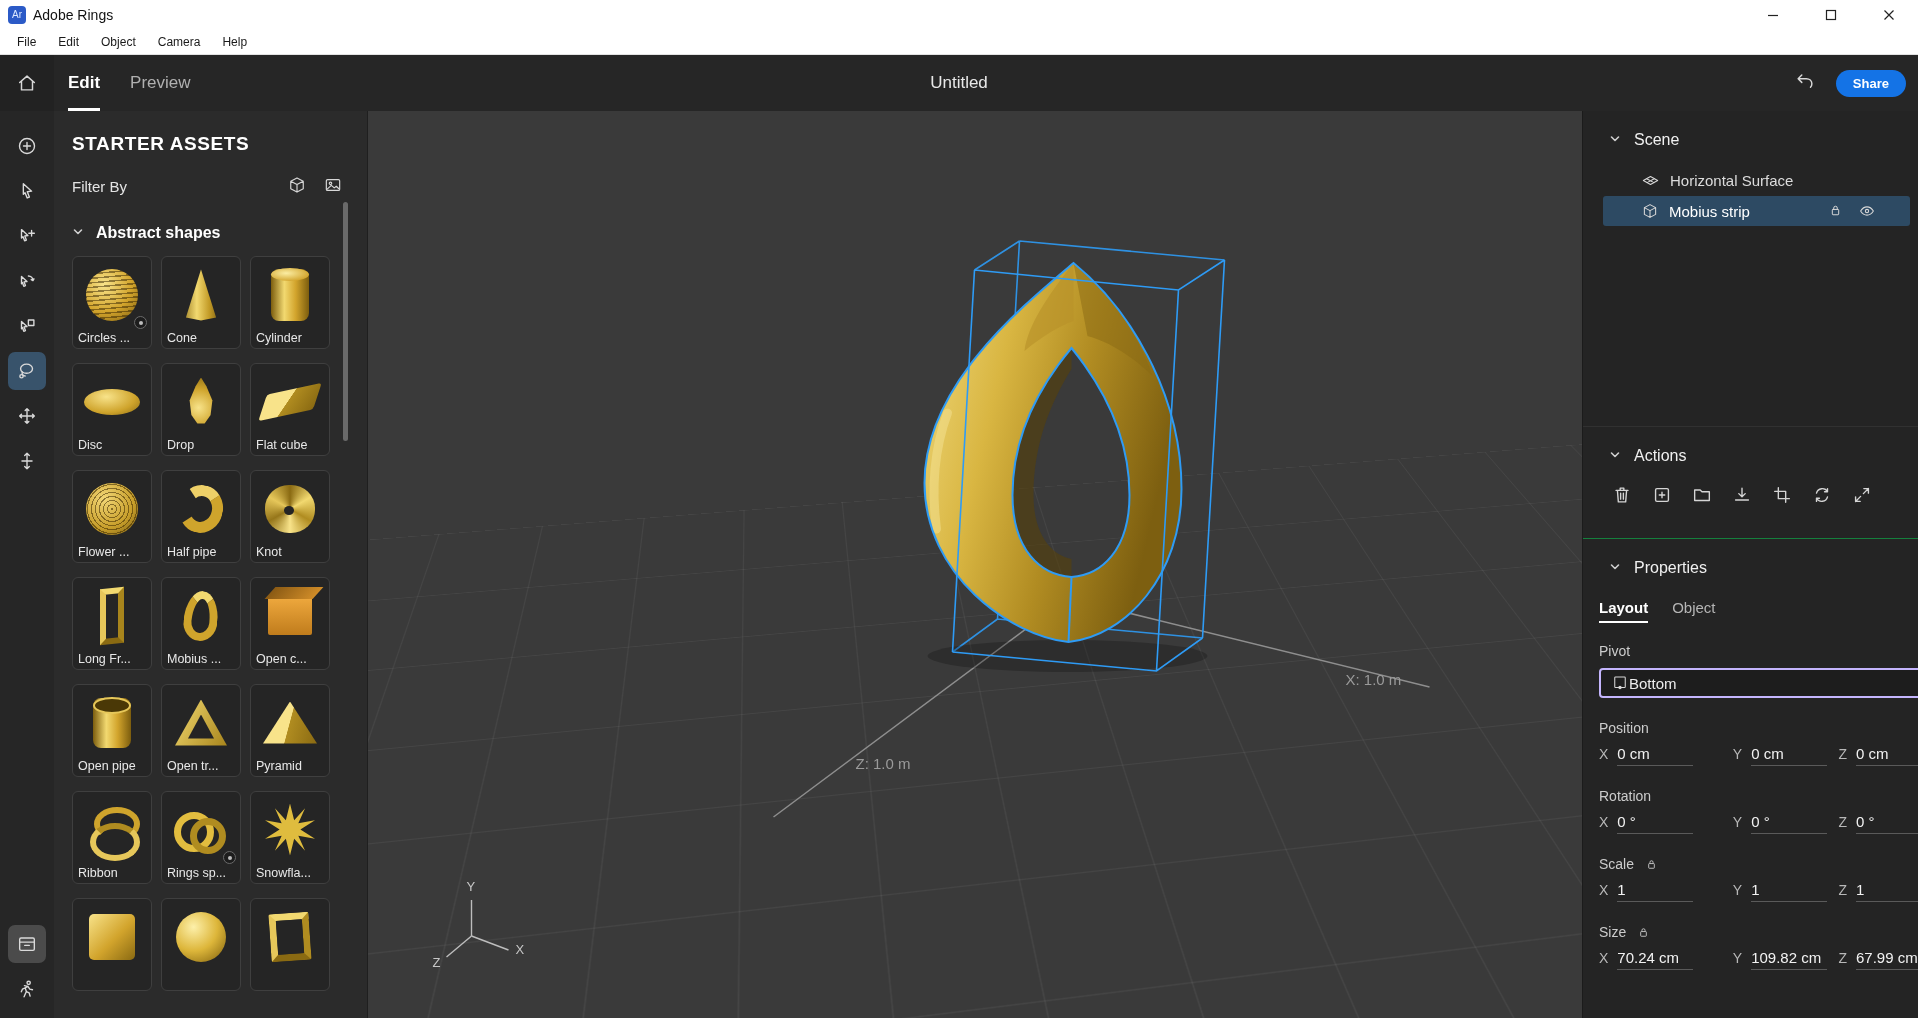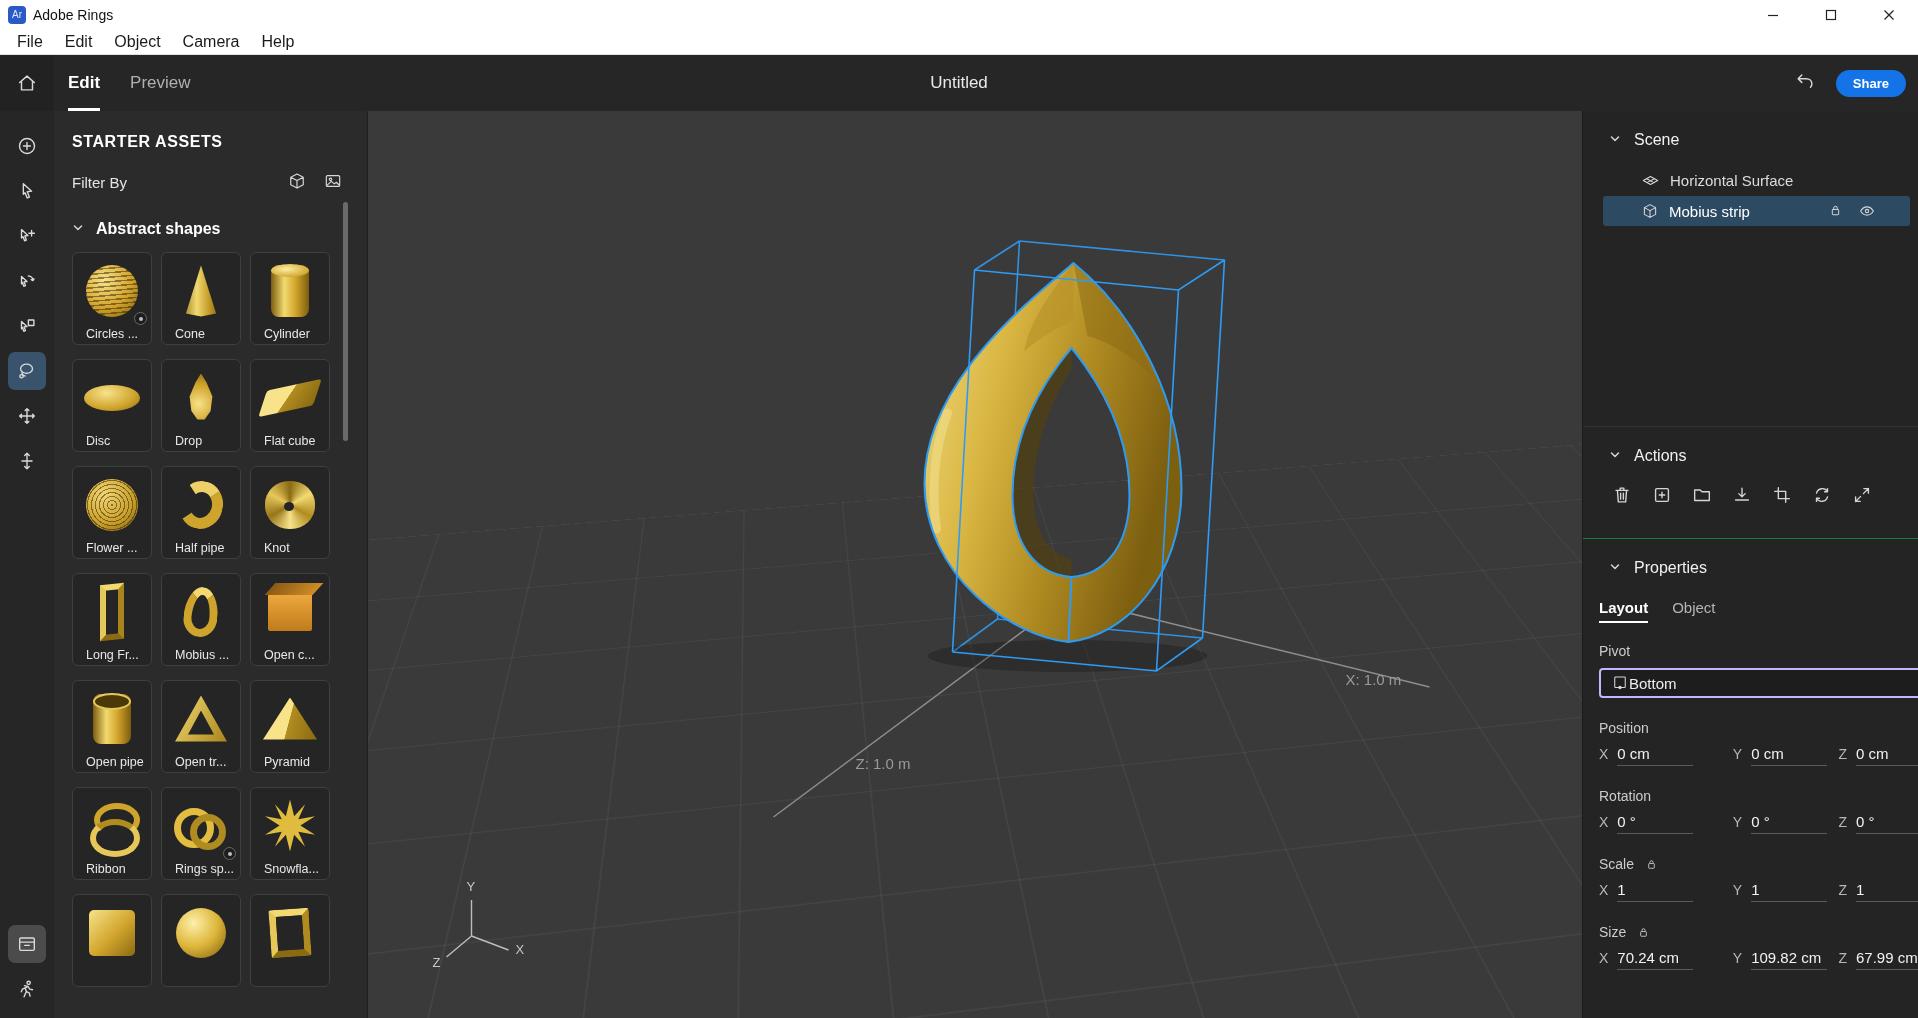--- a/index.html
+++ b/index.html
@@ -10,21 +10,21 @@
   .titlebar { height:29px; background:#ffffff; display:flex; align-items:center; }
   .app-badge { width:18px; height:18px; margin:0 7px 0 8px; background:#2b5ac7; border-radius:4px;
                color:#dce9ff; font-size:10px; font-weight:normal; display:flex; align-items:center; justify-content:center; }
   .title-text { font-size:14px; color:#111; }
   .win-controls { margin-left:auto; display:flex; height:100%; }
   .win-btn { width:58px; height:100%; display:flex; align-items:center; justify-content:center; }
   .win-btn svg { stroke:#222; fill:none; stroke-width:1.2; }
 
   
   .menubar { height:26px; background:#ffffff; border-bottom:1px solid #e2e2e2; display:flex; align-items:center; padding-left:6px; }
-  .menu-item { font-size:16px; color:#1a1a1a; padding:0 11px; cursor:default;text-align:right; }
+  .menu-item { font-size:12px; color:#1a1a1a; padding:0 11px; cursor:default;text-align:right; }
 
   
   .topbar { height:56px; background:#262626; display:flex; align-items:center; position:relative; }
   .home-btn { width:54px; height:56px; display:flex; align-items:center; justify-content:center; background:#222222; }
   .mode-tabs { display:flex; gap:30px; margin-left:14px; height:100%; align-items:stretch; }
   .mode-tab { font-size:17px; color:#b0b0b0; display:flex; align-items:center; border-bottom:3px solid transparent; padding-top:3px; }
   .mode-tab.active { color:#ffffff; font-weight:bold; border-bottom-color:#ffffff; }
   .doc-title { position:absolute; left:50%; transform:translateX(-50%); color:#e8e8e8; font-size:17px; }
   .topbar-right { margin-left:auto; display:flex; align-items:center; gap:20px; padding-right:12px; }
   .icon-btn svg { stroke:#d8d8d8; fill:none; stroke-width:1.6; stroke-linecap:round; stroke-linejoin:round; }
@@ -35,30 +35,30 @@
 
   
   .toolrail { width:54px; background:#262626; display:flex; flex-direction:column; align-items:center; padding:16px 0 10px; gap:7px; }
   .tool { width:38px; height:38px; border-radius:7px; display:flex; align-items:center; justify-content:center; }
   .tool svg { stroke:#dadada; fill:none; stroke-width:1.5; stroke-linecap:round; stroke-linejoin:round; }
   .tool.selected { background:#38536b; }
   .tool.panel-active { background:#4b4b4b; margin-top:auto; }
 
   
   .assets-panel { width:314px; background:#2b2b2b; border-right:1px solid #1f1f1f; position:relative; overflow:hidden; }
-  .assets-title { padding:22px 18px 4px; font-size:16px; font-weight:bold; letter-spacing:.6px; color:#fff; }
+  .assets-title { padding:22px 18px 4px; font-size:19px; font-weight:bold; letter-spacing:.6px; color:#fff; }
   .filter-row { display:flex; align-items:center; padding:16px 24px 4px 18px; color:#e4e4e4; font-size:15px; }
   .filter-icons { margin-left:auto; display:flex; gap:16px; }
   .filter-icons svg { stroke:#d8d8d8; fill:none; stroke-width:1.4; stroke-linecap:round; stroke-linejoin:round; }
   .section-row { display:flex; align-items:center; gap:12px; padding:22px 18px 14px; color:#fff; font-size:16px; font-weight:bold; }
   .chev svg { stroke:#cfcfcf; fill:none; stroke-width:1.6; stroke-linecap:round; stroke-linejoin:round; }
   .tiles { display:grid; grid-template-columns:repeat(3,80px); gap:14px 9px; padding:0 0 0 18px; }
   .tile { width:80px; height:93px; background:#252525; border:1px solid #3f3f3f; border-radius:6px; position:relative; }
   .thumb { position:absolute; inset:4px 4px 20px; display:flex; align-items:center; justify-content:center; }
-  .tile-label { position:absolute; left:13px; bottom:3px; font-size:12.5px; color:#e8e8e8; white-space:nowrap; overflow:hidden; max-width:68px; }
+  .tile-label { position:absolute; left:5px; bottom:3px; font-size:12.5px; color:#e8e8e8; white-space:nowrap; overflow:hidden; max-width:68px; }
   .asset-badge { position:absolute; right:4px; bottom:19px; width:13px; height:13px; border-radius:50%;
                  background:#1d1d1d; border:1px solid #6a6a6a; }
   .asset-badge::after { content:""; position:absolute; left:3.5px; top:3.5px; width:4px; height:4px; border-radius:50%; background:#bdbdbd; }
   .scroll-thumb { position:absolute; right:19px; top:91px; width:5px; height:239px; background:#6a6a6a; border-radius:3px; }
 
   
   .sh { position:relative; }
   .sh-circles{width:52px;height:52px;border-radius:50%;background:repeating-linear-gradient(175deg,rgba(50,33,0,.5) 0 1.5px,transparent 1.5px 4.5px),radial-gradient(circle at 35% 30%,#f8e38a,#d2a42c 55%,#7c5d0e);}
   .sh-cone{width:42px;height:52px;background:linear-gradient(90deg,#8a6a12,#f2d970 40%,#c29a26 70%,#6f5410);clip-path:polygon(50% 2%,86% 94%,50% 100%,14% 94%);}
   .sh-cyl{width:38px;height:52px;border-radius:8px;background:linear-gradient(90deg,#7c5d0e,#f2d970 35%,#d2a42c 65%,#7c5d0e);}

